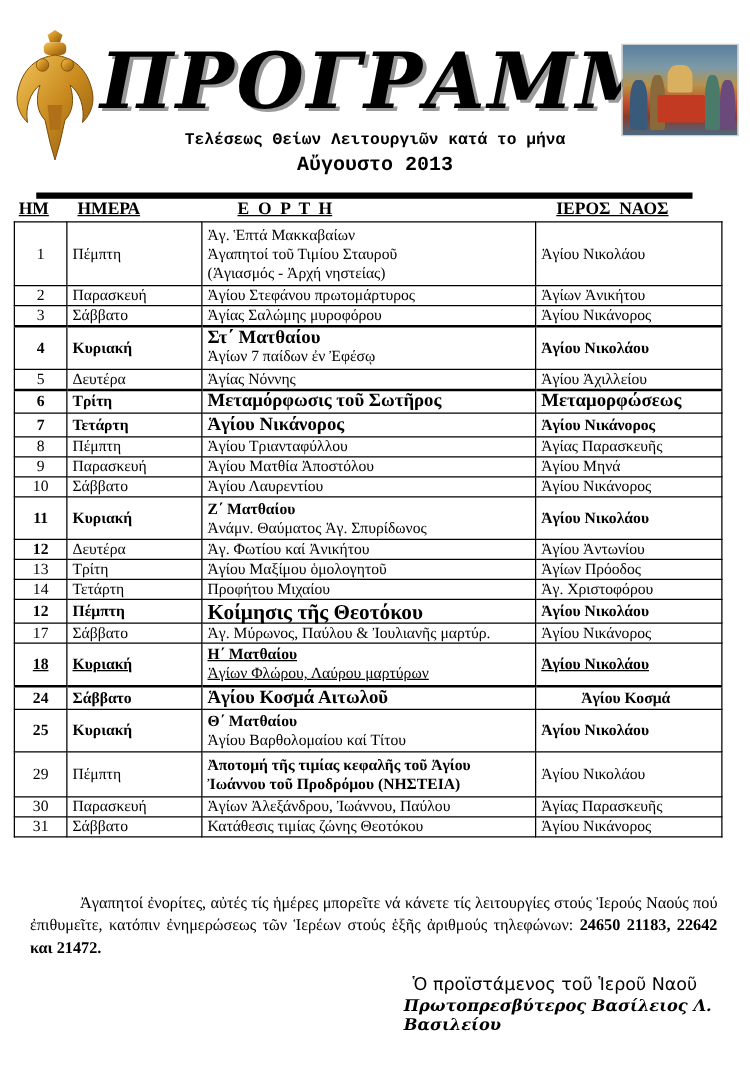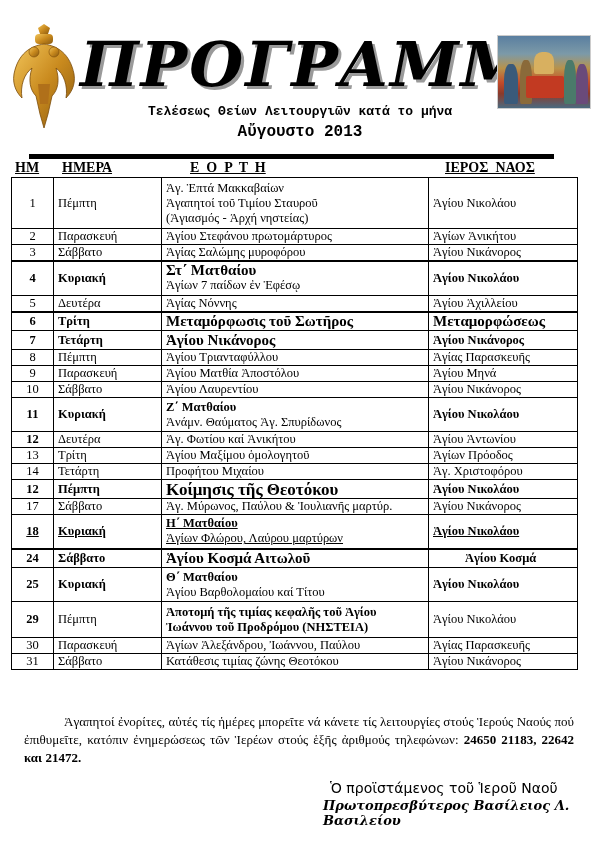--- a/index.html
+++ b/index.html
@@ -228,21 +228,21 @@
       <tr style="height: 34px;">
         <td class="d" style="font-weight: bold;">25</td>
         <td class="w" style="font-weight: bold;">Κυριακή</td>
         <td class="f">
           <div class="bf">Θ΄ Ματθαίου</div>
           <div>Ἁγίου Βαρθολομαίου καί Τίτου</div>
         </td>
         <td class="c" style="font-weight: bold;">Ἁγίου Νικολάου</td>
       </tr>
       <tr style="height: 36px;">
-        <td class="d" style="font-weight: bold;">29</td>
+        <td class="d" style="font-weight: normal;">29</td>
         <td class="w">Πέμπτη</td>
         <td class="f">
           <div class="bf">Ἀποτομή τῆς τιμίας κεφαλῆς τοῦ Ἁγίου</div>
           <div class="bf">Ἰωάννου τοῦ Προδρόμου (ΝΗΣΤΕΙΑ)</div>
         </td>
         <td class="c">Ἁγίου Νικολάου</td>
       </tr>
       <tr style="height: 16px;">
         <td class="d">30</td>
         <td class="w">Παρασκευή</td>

